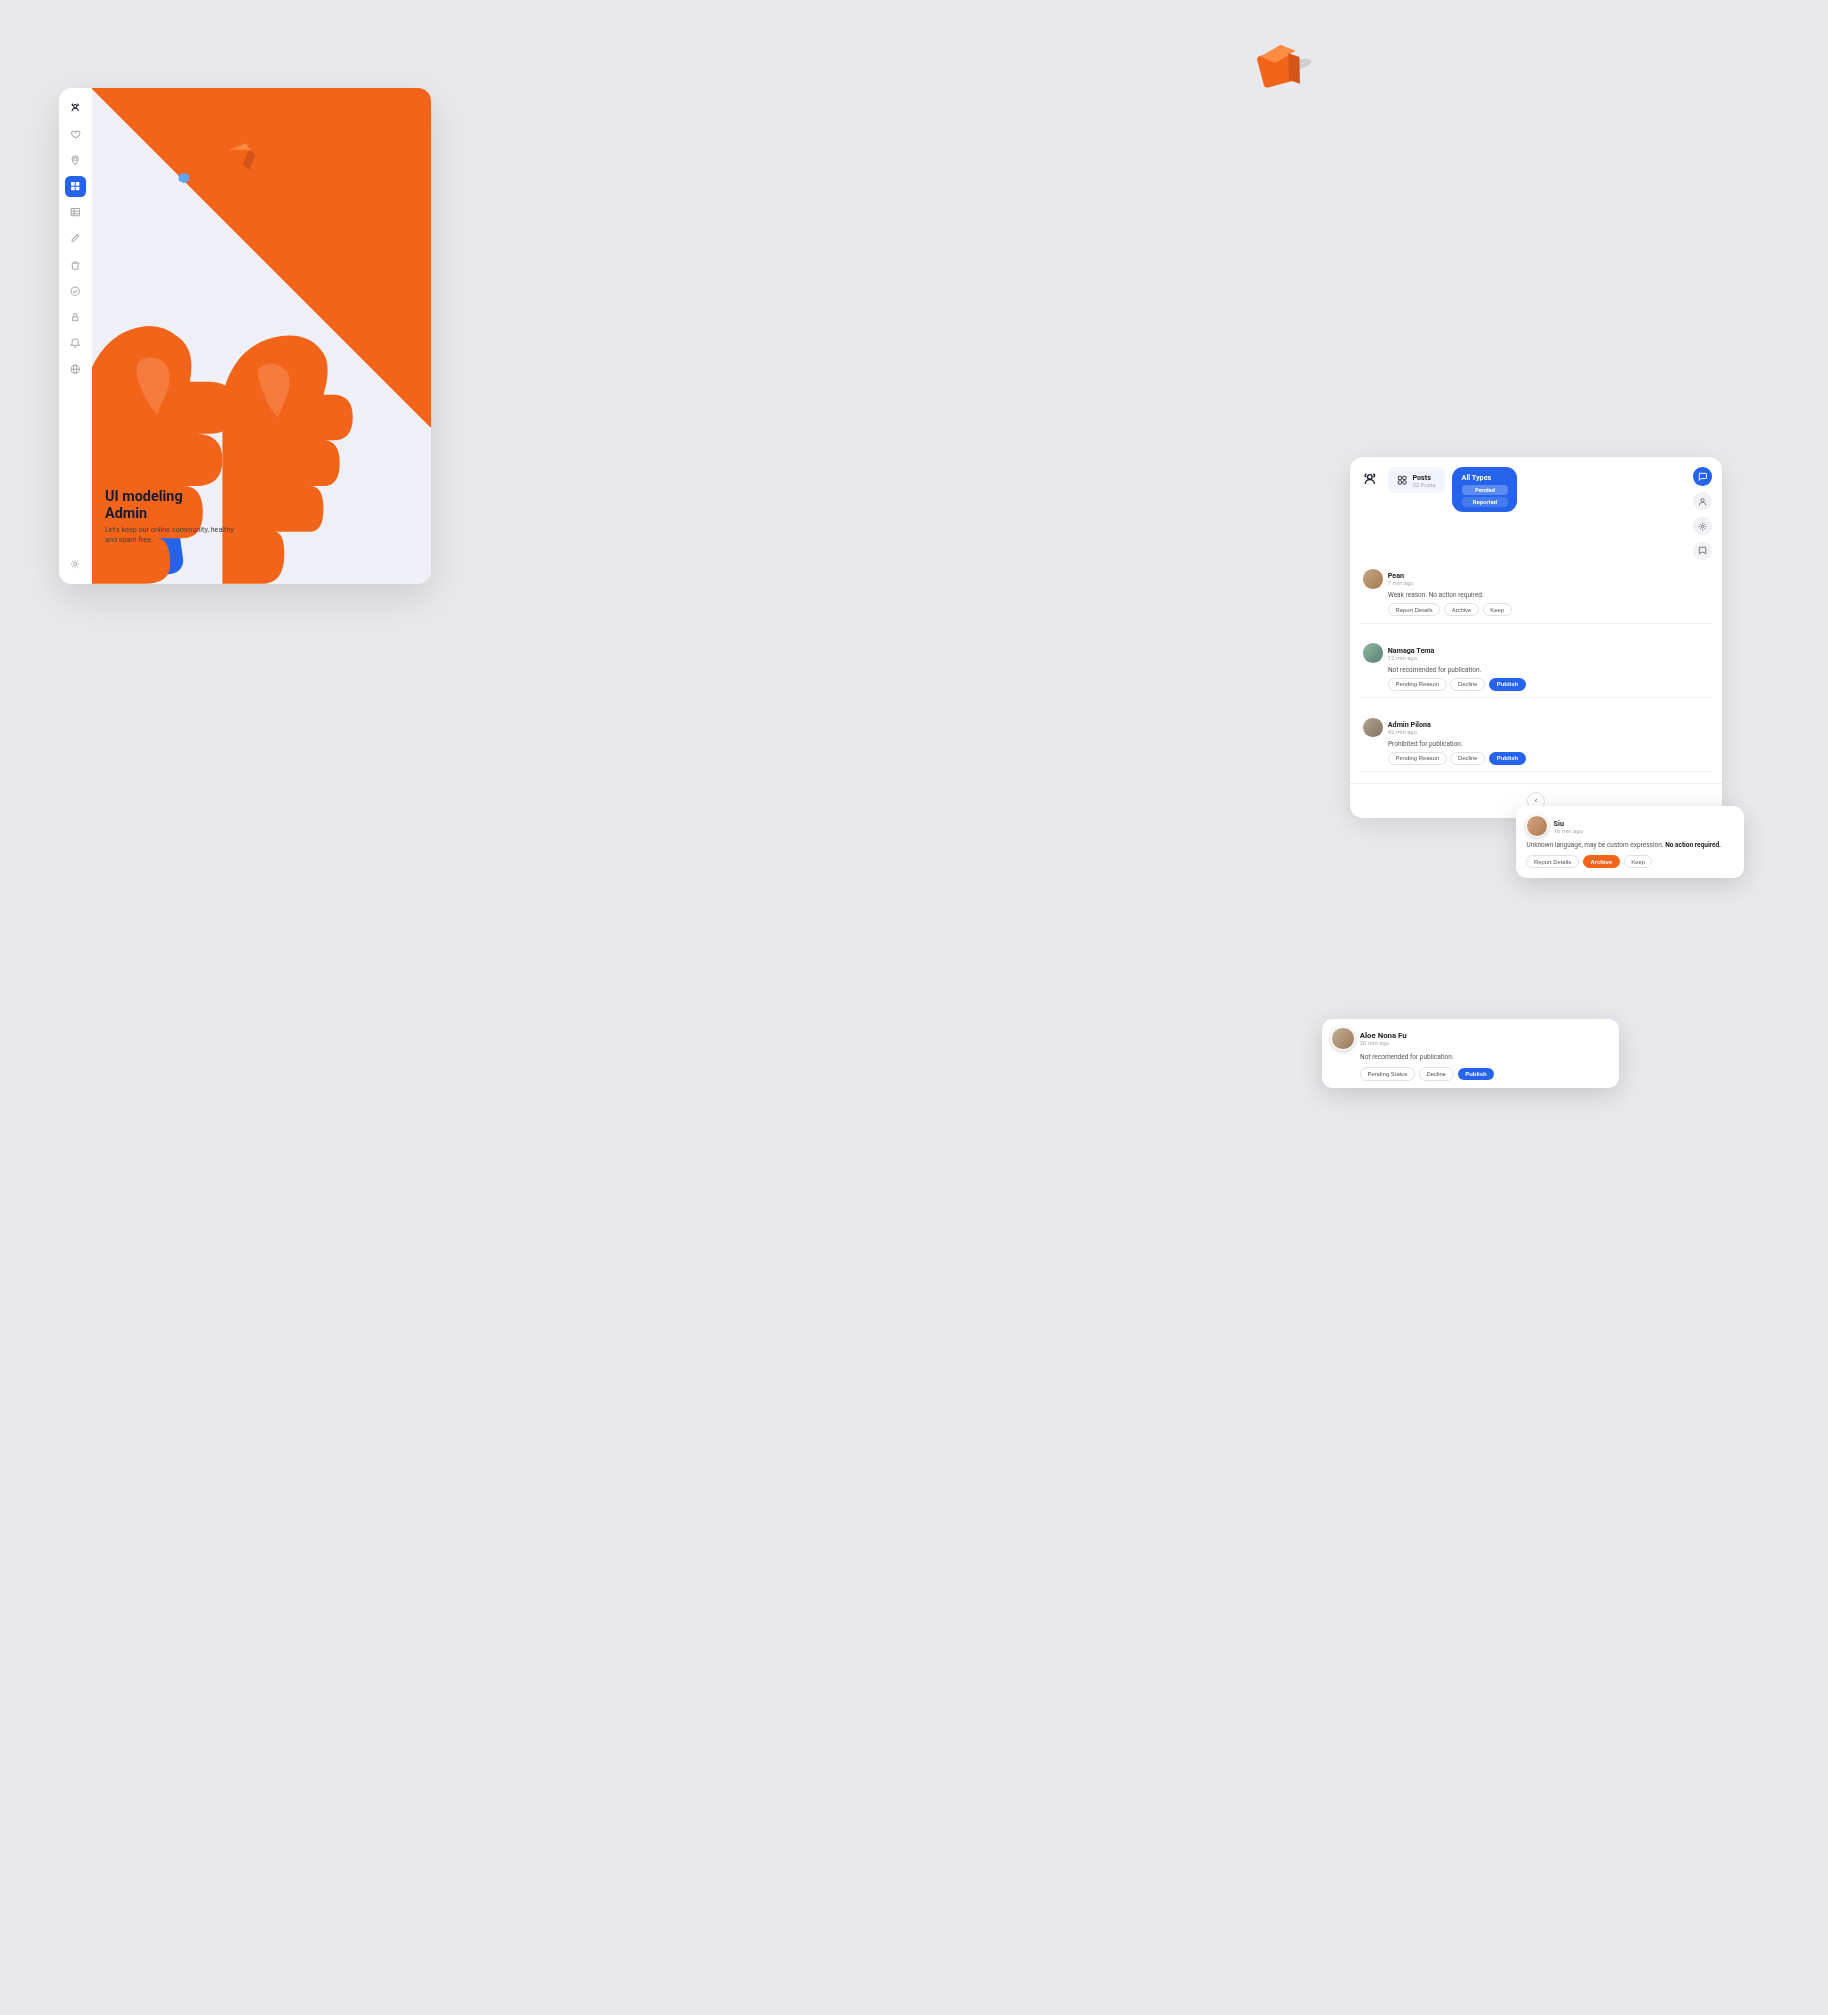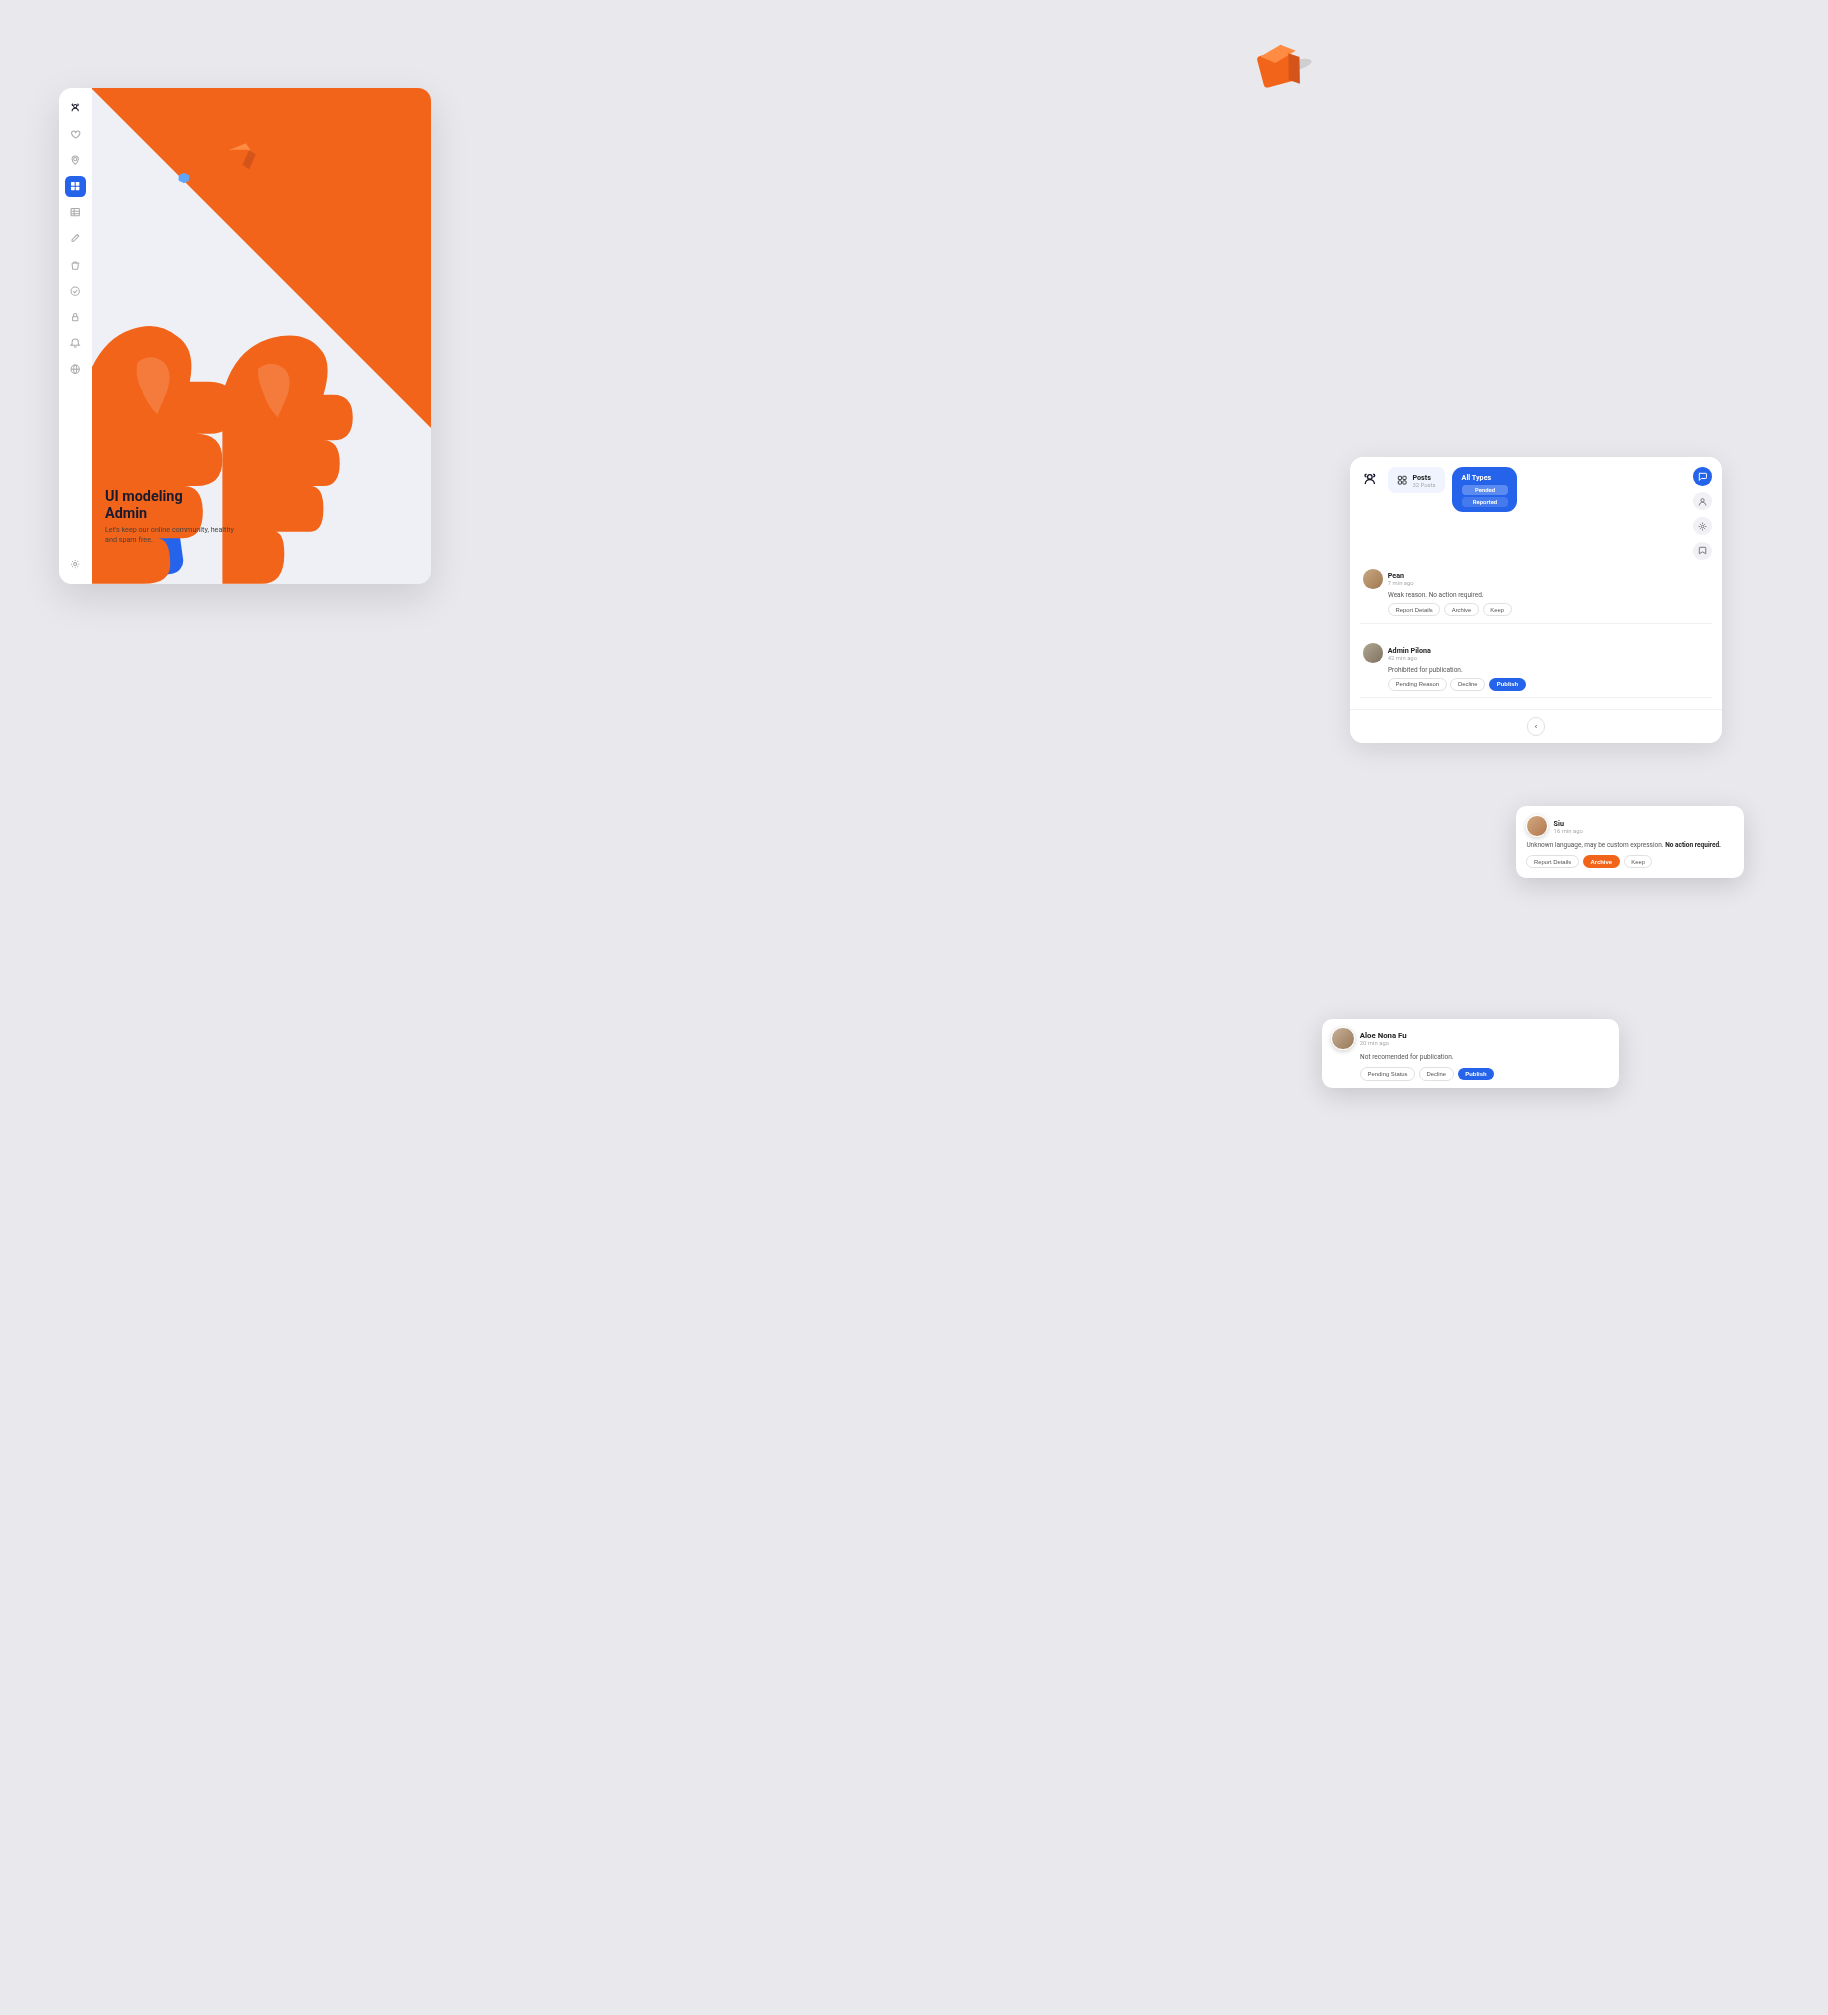--- a/index.html
+++ b/index.html
@@ -542,20 +542,35 @@
         </div>
       </div>
       <div class="report-reason">Weak reason. No action required.</div>
       <div class="report-actions">
         <button class="btn-outline">Report Details</button>
         <button class="btn-outline">Archive</button>
         <button class="btn-outline">Keep</button>
       </div>
     </div>
 
+    <div class="report-item">
+      <div class="report-item-header">
+        <div class="avatar avatar-2"></div>
+        <div>
+          <div class="report-user-name">Namaga Tema</div>
+          <div class="report-time">12 min ago</div>
+        </div>
+      </div>
+      <div class="report-reason">Not recomended for publication.</div>
+      <div class="report-actions">
+        <button class="btn-outline">Pending Reason</button>
+        <button class="btn-outline">Decline</button>
+        <button class="btn-publish">Publish</button>
+      </div>
+    </div>
 
     <div class="report-item">
       <div class="report-item-header">
         <div class="avatar avatar-4"></div>
         <div>
           <div class="report-user-name">Admin Pilona</div>
           <div class="report-time">42 min ago</div>
         </div>
       </div>
       <div class="report-reason">Prohibited for publication.</div>

